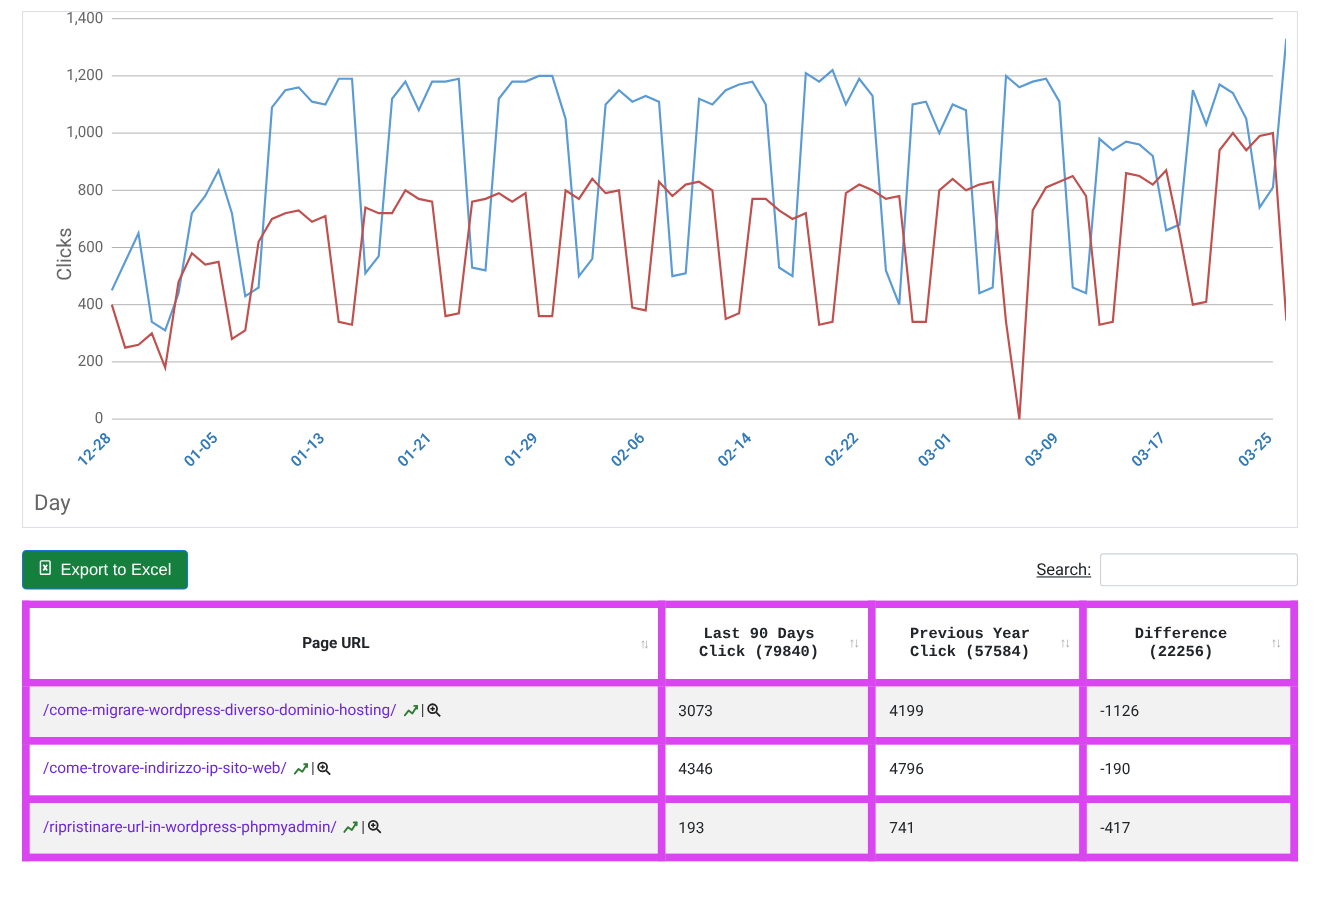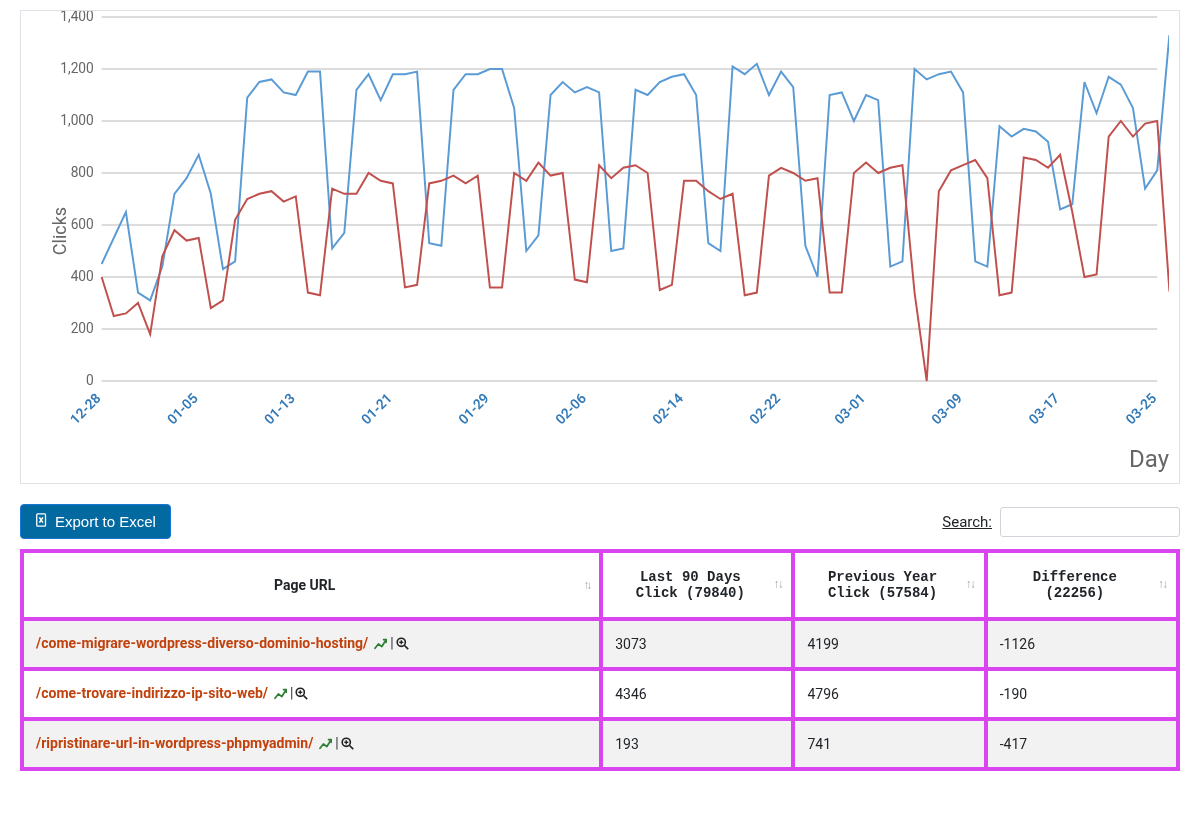--- a/index.html
+++ b/index.html
@@ -28,22 +28,22 @@
   .y-axis-label {
     position: absolute;
     left: 4px;
     top: 50%;
     transform: translateY(-50%) rotate(-90deg);
     transform-origin: center;
     font-size: 18px;
     color: #666;
   }
   .x-axis-label {
-    text-align: right;
-    font-size: 24px;
+    text-align: left;
+    font-size: 20px;
     color: #666;
     margin-top: -6px;
   }
   .grid-line {
     stroke: #888;
     stroke-width: 0.6;
   }
   .y-tick-label {
     font-size: 14px;
     fill: #666;
@@ -65,21 +65,21 @@
     stroke: #c0504d;
     stroke-width: 2;
   }
   .toolbar-row {
     margin: 10px 20px;
     display: flex;
     justify-content: space-between;
     align-items: center;
   }
   .btn-export {
-    background: #0369a1;
+    background: #15803d;
     border: 1px solid #1976d2;
     color: #fff;
     padding: 8px 14px;
     border-radius: 4px;
     font-size: 15px;
     cursor: pointer;
     display: inline-flex;
     align-items: center;
     gap: 6px;
   }
@@ -99,21 +99,21 @@
     height: 30px;
     width: 180px;
   }
   .data-table {
     margin: 10px 20px;
     border-collapse: collapse;
     width: calc(100% - 40px);
     border: 1px solid #dee2e6;
   }
   .data-table th, .data-table td {
-    border: 4px solid #d946ef;
+    border: 7px solid #d946ef;
     padding: 14px 12px;
     text-align: left;
     vertical-align: middle;
     font-size: 14px;
   }
   .data-table th {
     text-align: center;
     font-weight: 700;
     position: relative;
     background: #fff;
@@ -125,21 +125,21 @@
     position: absolute;
     right: 10px;
     top: 50%;
     transform: translateY(-50%);
     color: #aaa;
     font-size: 12px;
     letter-spacing: -3px;
   }
   .data-table tbody tr:nth-child(odd) { background: #f2f2f2; }
   .data-table tbody tr:nth-child(even) { background: #fff; }
-  .url-link { color: #c2410c; text-decoration: none; font-weight: bold; }
+  .url-link { color: #6d28d9; text-decoration: none; }
   .row-icons { color: #2e7d32; margin-left: 6px; }
   .row-icons .sep { color: #333; margin: 0 2px; }
   .row-icons .mag { color: #333; }
   .icon-svg { display: inline-block; vertical-align: -2px; }
 </style>
 </head>
 <body>
 
 <div class="chart-container">
   <div class="chart-area">

